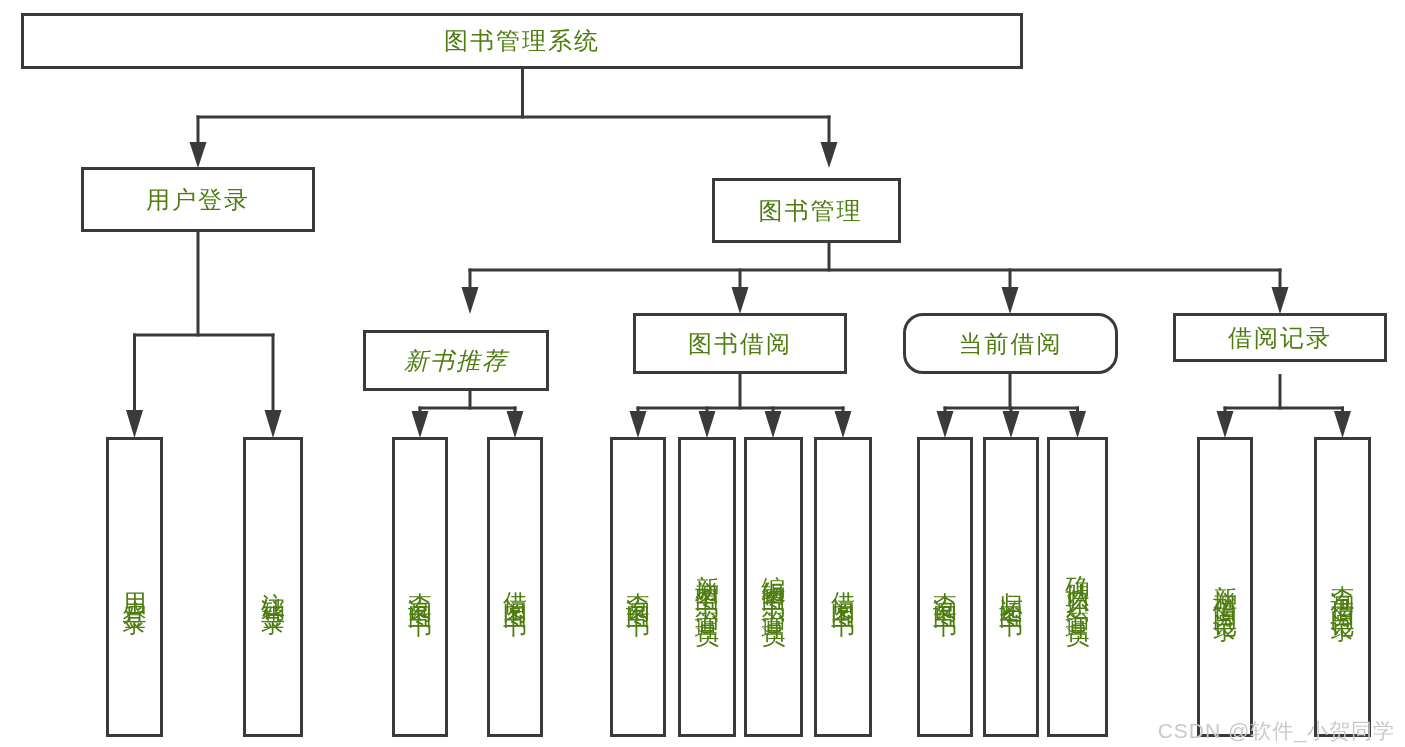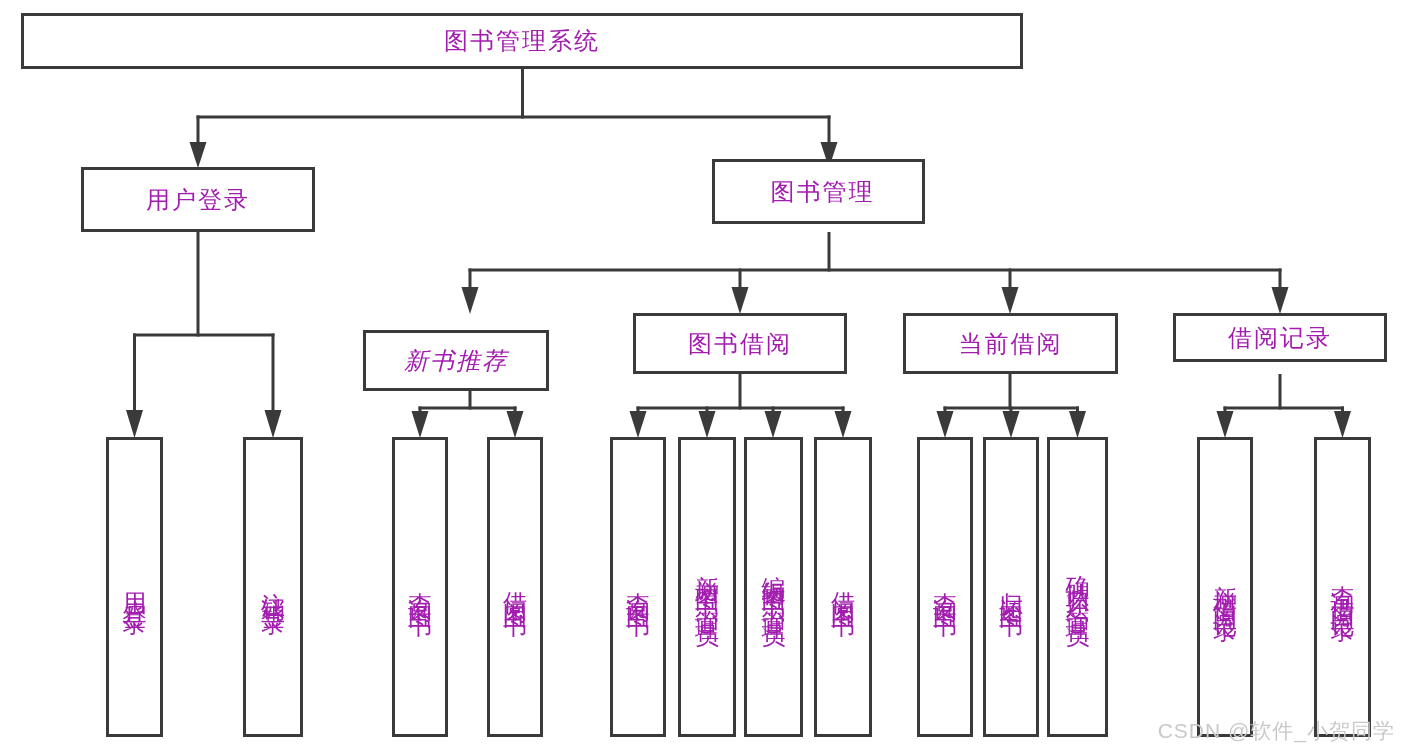--- a/index.html
+++ b/index.html
@@ -32,21 +32,21 @@
     stroke: none;
   }
   .node {
     position: absolute;
     box-sizing: border-box;
     border: 3px solid #3a3a3a;
     background: #ffffff;
     display: flex;
     align-items: center;
     justify-content: center;
-    color: #a21caf;
+    color: #4d7c0f;
   }
   .h-node {
     font-size: 24px;
     letter-spacing: 2px;
     white-space: nowrap;
   }
   .leaf .label {
     writing-mode: vertical-rl;
     text-orientation: mixed;
     font-size: 24px;
@@ -145,31 +145,31 @@
     </g>
   </svg>
 
   <div class="node h-node" style="left:21px; top:13px; width:1002px; height:56px;">
     <span>图书管理系统</span>
   </div>
 
   <div class="node h-node" style="left:81px; top:167px; width:234px; height:65px;">
     <span>用户登录</span>
   </div>
-  <div class="node h-node" style="left:712px; top:159px; width:213px; height:65px;padding-left:8px;">
+  <div class="node h-node" style="left:712px; top:178px; width:189px; height:65px;padding-left:8px;">
     <span>图书管理</span>
   </div>
 
   <div class="node h-node" style="left:363px; top:330px; width:186px; height:61px;font-style:italic;">
     <span>新书推荐</span>
   </div>
   <div class="node h-node" style="left:633px; top:313px; width:214px; height:61px;">
     <span>图书借阅</span>
   </div>
-  <div class="node h-node" style="left:903px; top:313px; width:215px; height:61px;">
+  <div class="node h-node" style="left:903px; top:313px; width:215px; height:61px;border-radius:20px;">
     <span>当前借阅</span>
   </div>
   <div class="node h-node" style="left:1173px; top:313px; width:214px; height:49px;">
     <span>借阅记录</span>
   </div>
 
   <div class="node leaf" style="left:106px; top:437px; width:57px; height:300px;">
     <span class="label">用户登录</span>
   </div>
   <div class="node leaf" style="left:243px; top:437px; width:60px; height:300px;">

